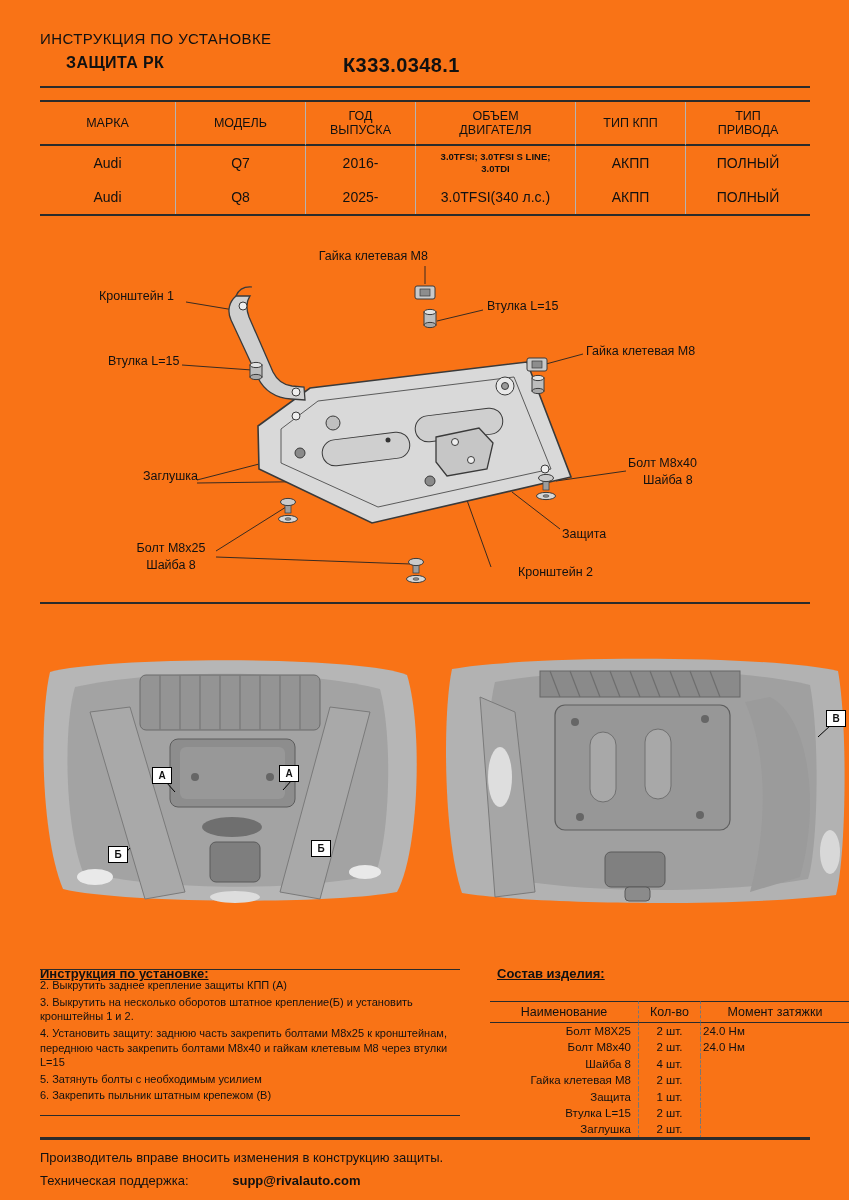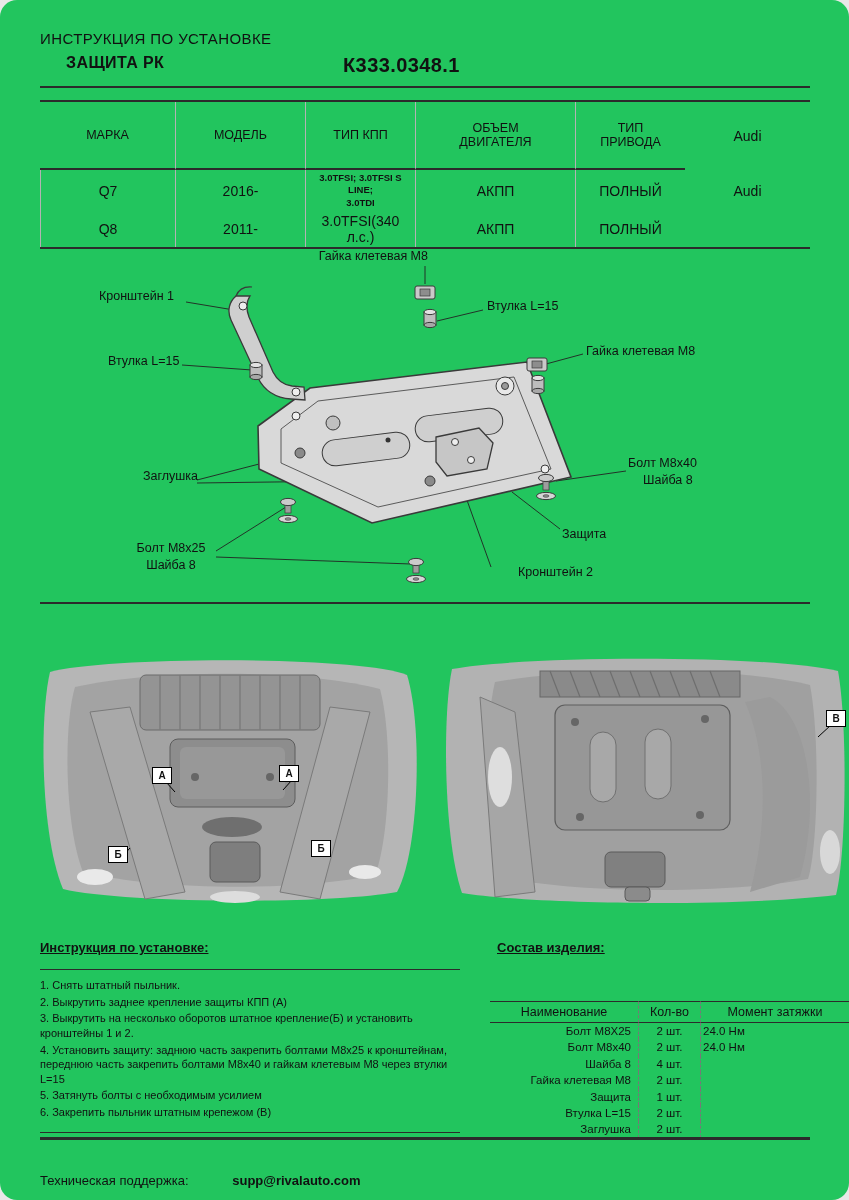--- a/index.html
+++ b/index.html
@@ -1,41 +1,41 @@
 <!DOCTYPE html>
 <html><head>
 <meta charset="utf-8">
 <style>
   html,body{margin:0;padding:0;background:#e8e8e8;}
-  .page{position:relative;width:849px;height:1200px;background:#22c55e;margin:0 auto;
-        font-family:"Liberation Sans",sans-serif;color:#111;overflow:hidden;border-radius:17px;}
+  .page{position:relative;width:849px;height:1200px;background:#f97316;margin:0 auto;
+        font-family:"Liberation Sans",sans-serif;color:#111;overflow:hidden;}
   .abs{position:absolute;}
   .rule{position:absolute;background:#2b2b2b;}
   
   .doc-type{left:40px;top:30px;font-size:15px;letter-spacing:.4px;}
   .prod-name{left:40px;top:54px;font-size:16px;font-weight:bold;letter-spacing:.4px;margin-left:26px;}
   .part-num{left:315px;top:54px;font-size:20px;font-weight:bold;letter-spacing:.4px;margin-left:28px;}
   
   .fit{position:absolute;left:40px;top:100px;width:770px;display:grid;
        grid-template-columns:135px 130px 110px 160px 110px 125px;
        border-top:2px solid #2b2b2b;border-bottom:2px solid #2b2b2b;}
   .fh{display:flex;align-items:center;justify-content:center;text-align:center;
-      font-size:12.5px;padding:19px 2px;border-bottom:2px solid #2b2b2b;white-space:pre-line;}
+      font-size:12.5px;padding:7px 2px;border-bottom:2px solid #2b2b2b;white-space:pre-line;}
   .fc{display:flex;align-items:center;justify-content:center;text-align:center;
       font-size:14px;min-height:30px;padding:2px;white-space:pre-line;}
   .vsep{border-left:1px solid #b3b3b3;}
   .engine-small{font-size:9.5px;font-weight:bold;line-height:1.3;}
   
   .dlabel{position:absolute;font-size:12.5px;color:#111;white-space:nowrap;}
   
   .marker{position:absolute;width:18px;height:15px;background:#fff;border:1px solid #000;
           display:flex;align-items:center;justify-content:center;
           font-size:10px;font-weight:bold;line-height:1;}
   
-  .blk-title{position:absolute;font-size:13px;font-weight:bold;text-decoration:underline;}
+  .blk-title{position:absolute;font-size:13px;font-weight:bold;text-decoration:underline;margin-top:26px;}
   .steps{position:absolute;left:40px;top:969px;width:420px;
          border-top:1px solid #2b2b2b;border-bottom:1px solid #2b2b2b;
          padding:8px 0 10px 0;font-size:11px;line-height:1.33;}
   .steps div{margin-bottom:2px;}
   .comp{position:absolute;left:490px;top:964px;width:359px;display:grid;
         grid-template-columns:148px 62px 149px;font-size:11.5px;margin-top:37px;}
   .ch{border-top:1.5px solid #2b2b2b;border-bottom:1.5px solid #2b2b2b;
       text-align:center;font-size:12.5px;padding:3px 0;}
   .cc{padding:1px 4px;line-height:1.25;}
   .c-name{text-align:right;padding-right:7px;}
@@ -53,37 +53,39 @@
 <div class="page">
 
   <div class="abs doc-type">ИНСТРУКЦИЯ ПО УСТАНОВКЕ</div>
   <div class="abs prod-name">ЗАЩИТА РК</div>
   <div class="abs part-num">К333.0348.1</div>
   <div class="rule" style="left:40px;top:86px;width:770px;height:2px;"></div>
 
   <div class="fit">
     <div class="fh">МАРКА</div>
     <div class="fh vsep">МОДЕЛЬ</div>
-    <div class="fh vsep">ТИП КПП</div>
+    <div class="fh vsep">ГОД
+ВЫПУСКА</div>
     <div class="fh vsep">ОБЪЕМ
 ДВИГАТЕЛЯ</div>
+    <div class="fh vsep">ТИП КПП</div>
     <div class="fh vsep">ТИП
 ПРИВОДА</div>
 
     <div class="fc">Audi</div>
     <div class="fc vsep">Q7</div>
     <div class="fc vsep">2016-</div>
     <div class="fc vsep engine-small">3.0TFSI; 3.0TFSI S LINE;
 3.0TDI</div>
     <div class="fc vsep">АКПП</div>
     <div class="fc vsep">ПОЛНЫЙ</div>
 
     <div class="fc">Audi</div>
     <div class="fc vsep">Q8</div>
-    <div class="fc vsep">2011-</div>
+    <div class="fc vsep">2025-</div>
     <div class="fc vsep">3.0TFSI(340 л.с.)</div>
     <div class="fc vsep">АКПП</div>
     <div class="fc vsep">ПОЛНЫЙ</div>
   </div>
 
   <svg class="abs" style="left:0;top:240px" width="849" height="365" viewBox="0 0 849 365">
 
     <g stroke="#222" stroke-width="0.9">
       <line x1="425" y1="26" x2="425" y2="44"></line>
       <line x1="186" y1="62" x2="246" y2="72"></line>
@@ -238,21 +240,20 @@
   </svg>
 
   <div class="marker" style="left:152px;top:767px;">А</div>
   <div class="marker" style="left:279px;top:765px;">А</div>
   <div class="marker" style="left:108px;top:846px;">Б</div>
   <div class="marker" style="left:311px;top:840px;">Б</div>
   <div class="marker" style="left:826px;top:710px;">В</div>
 
   <div class="blk-title" style="left:40px;top:940px;">Инструкция по установке:</div>
   <div class="steps">
-    <div>1. Снять штатный пыльник.</div>
     <div>2. Выкрутить заднее крепление защиты КПП (А)</div>
     <div>3. Выкрутить на несколько оборотов штатное крепление(Б) и установить кронштейны 1 и 2.</div>
     <div>4. Установить защиту: заднюю часть закрепить болтами М8х25 к кронштейнам, переднюю часть закрепить болтами М8х40 и гайкам клетевым М8 через втулки L=15</div>
     <div>5. Затянуть болты с необходимым усилием</div>
     <div>6. Закрепить пыльник штатным крепежом (В)</div>
   </div>
 
   <div class="blk-title" style="left:497px;top:940px;">Состав изделия:</div>
   <div class="comp">
     <div class="ch">Наименование</div>
@@ -282,18 +283,19 @@
     <div class="cc c-name">Втулка L=15</div>
     <div class="cc c-qty dash-sep">2 шт.</div>
     <div class="cc c-tq dash-sep"></div>
 
     <div class="cc c-name">Заглушка</div>
     <div class="cc c-qty dash-sep">2 шт.</div>
     <div class="cc c-tq dash-sep"></div>
   </div>
 
   <div class="rule" style="left:40px;top:1137px;width:770px;height:3px;"></div>
+  <div class="abs foot1">Производитель вправе вносить изменения в конструкцию защиты.</div>
   <div class="abs foot2">
     <span>Техническая поддержка:</span>
     <b>supp@rivalauto.com</b>
   </div>
 
 </div>
 
 </body></html>

